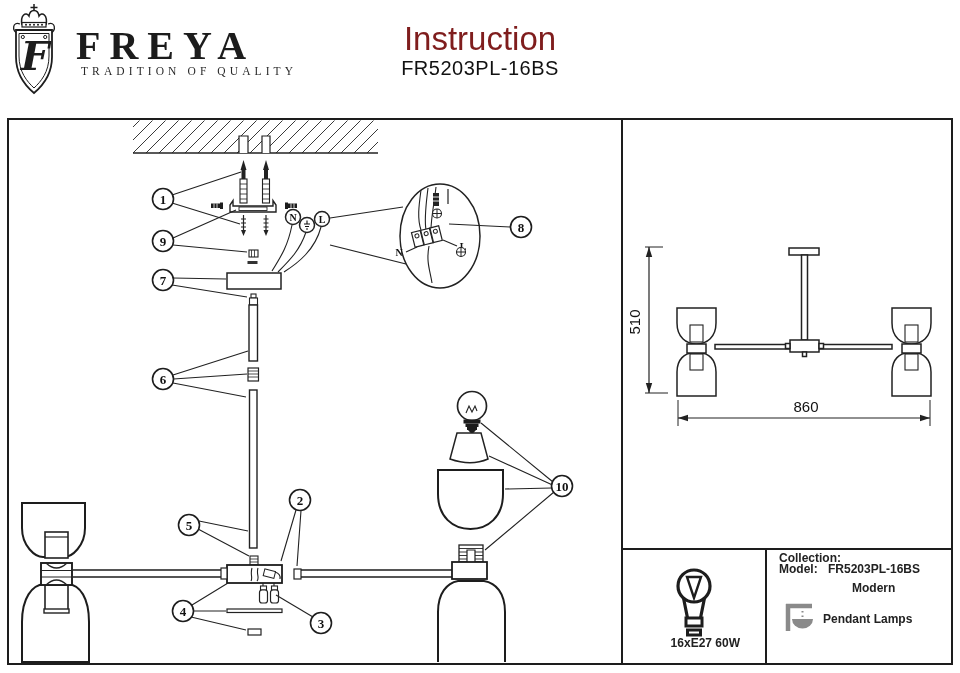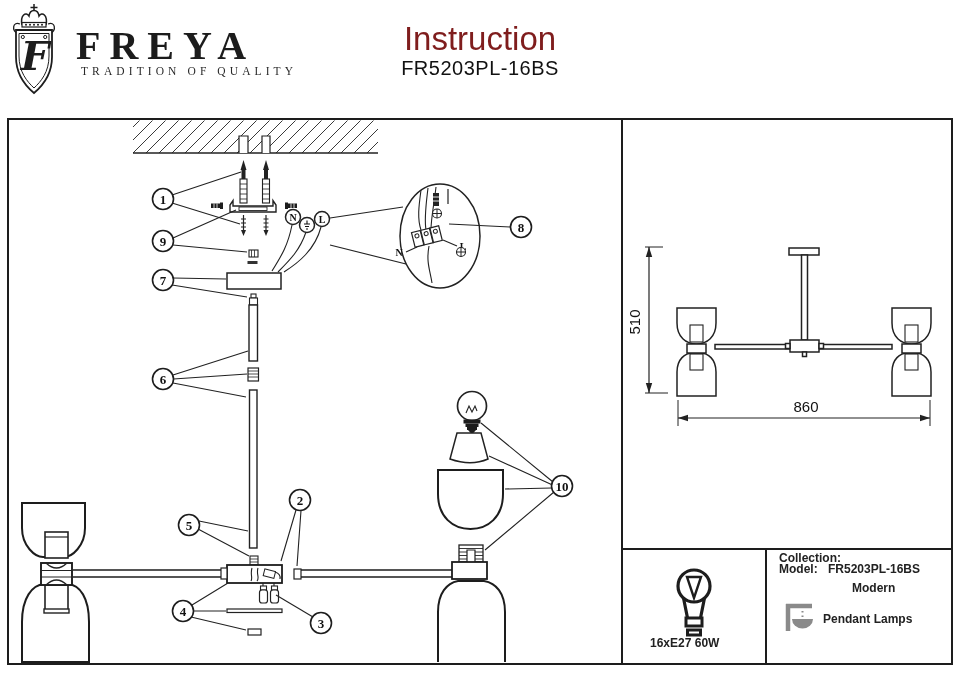--- a/index.html
+++ b/index.html
@@ -6,21 +6,21 @@
   #page{position:relative;width:960px;height:673px;background:#ffffff;overflow:hidden;
         font-family:"Liberation Sans",sans-serif;color:#1b1b1b;}
   .abs{position:absolute;}
   #brand-text{left:76px;top:22px;font-family:"Liberation Serif",serif;font-weight:bold;
               font-size:40px;letter-spacing:9px;color:#1c1c1c;white-space:nowrap;}
   #brand-tagline{left:81px;top:65px;font-family:"Liberation Serif",serif;font-size:11.5px;
               letter-spacing:4.1px;color:#2a2a2a;white-space:nowrap;}
   #page-title{left:300px;top:20px;width:360px;text-align:center;font-size:33px;color:#7f1d1d;}
   #page-model{left:300px;top:57px;width:360px;text-align:center;font-size:20px;color:#111;letter-spacing:.5px;}
   .spec-text{font-size:12px;color:#222;white-space:nowrap;font-weight:bold;}
-  #bulb-spec{left:650px;top:636px;width:90px;text-align:left;}
+  #bulb-spec{left:650px;top:636px;width:90px;text-align:right;}
   svg{display:block;}
   .ln{stroke:#222;stroke-width:1.1;fill:none;}
   .drawf{stroke:#222;stroke-width:1.5;fill:#fff;}
   .thick{stroke:#1d1d1d;stroke-width:2;fill:#fff;}
   .callout-circle{fill:#fff;stroke:#1d1d1d;stroke-width:1.6;}
   .callout-num{font-family:"Liberation Serif",serif;font-weight:bold;font-size:13px;fill:#111;
                text-anchor:middle;}
   .wire-letter{font-family:"Liberation Serif",serif;font-weight:bold;font-size:10px;fill:#111;text-anchor:middle;}
   .dim-text{font-family:"Liberation Sans",sans-serif;font-size:15px;fill:#111;text-anchor:middle;}
 </style>

